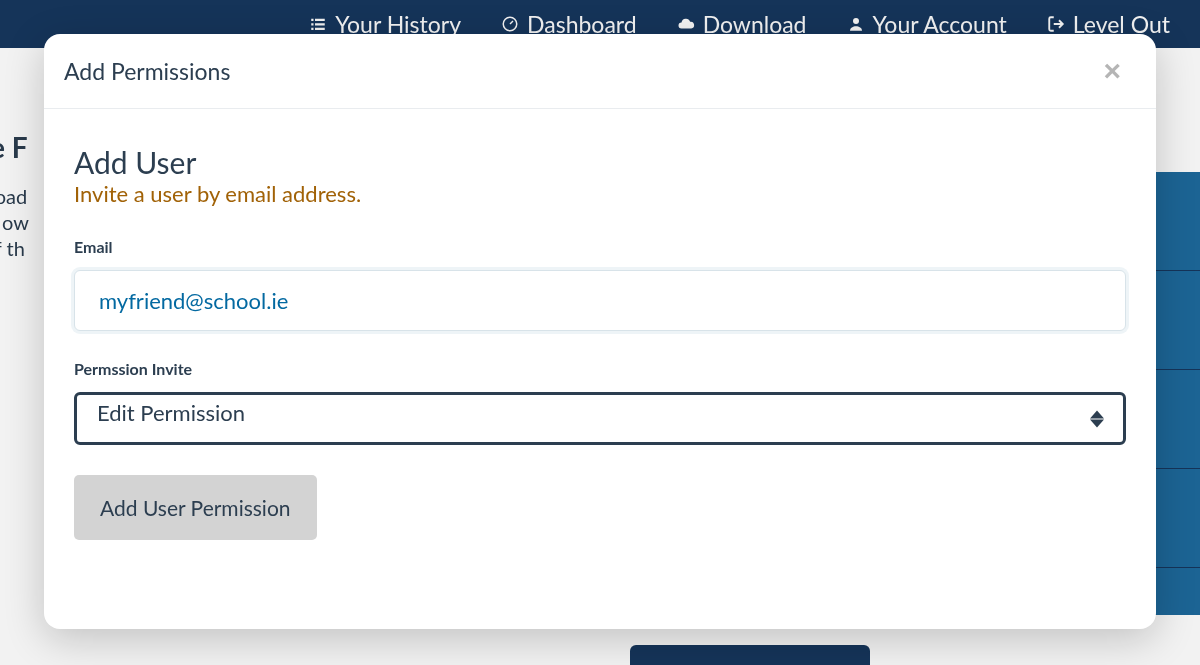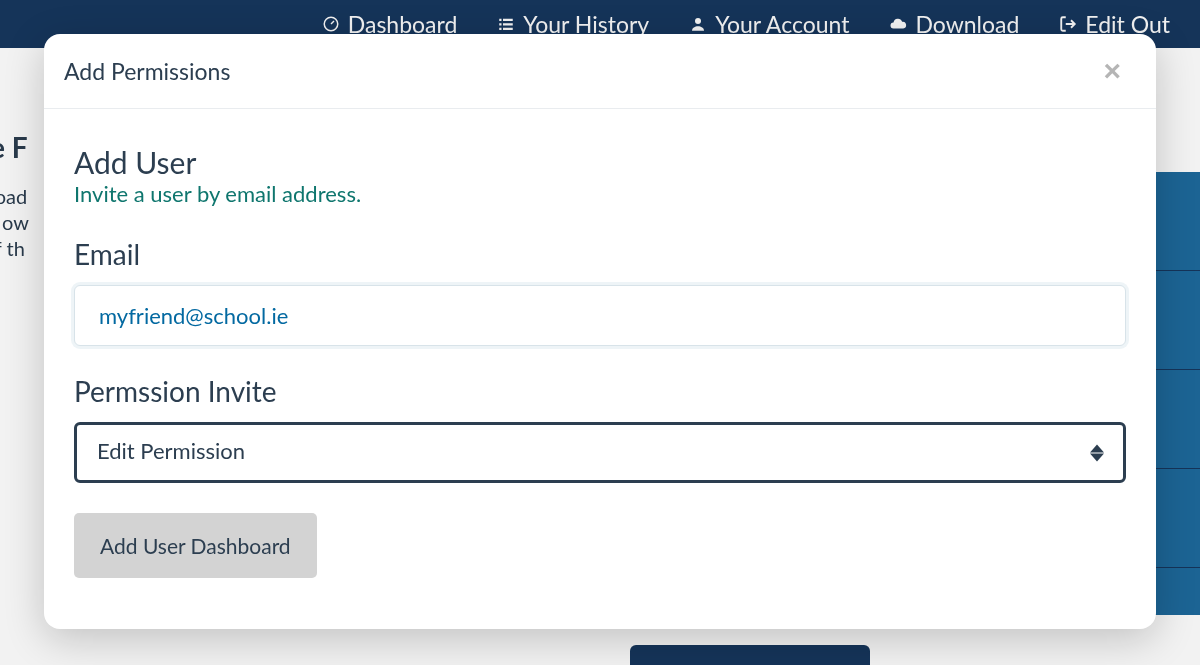--- a/index.html
+++ b/index.html
@@ -121,28 +121,28 @@
     .modal-body {
       padding: 35px 30px 30px 30px;
     }
     .section-heading {
       font-size: 30px;
       font-weight: 400;
       color: #2c3e50;
     }
     .section-desc {
       font-size: 22px;
-      color: #0f766e;
+      color: #a16207;
       margin-bottom: 30px;
       font-weight: 400;
     }
     .form-label {
       display: block;
-      font-size: 28px;
-      font-weight: 400;
+      font-size: 16px;
+      font-weight: 700;
       color: #2c3e50;
       margin-bottom: 14px;
     }
     .text-input {
       width: 100%;
       padding: 16px 24px;
       font-size: 22px;
       color: #0369a1;
       border: 1px solid #d8e3e9;
       border-radius: 6px;
@@ -152,21 +152,21 @@
       margin-bottom: 28px;
       font-family: inherit;
     }
     .select-wrapper {
       position: relative;
       width: 100%;
       margin-bottom: 30px;
     }
     .select-input {
       width: 100%;
-      padding: 12px 50px 16px 20px;
+      padding: 4px 50px 16px 20px;
       font-size: 22px;
       color: #2c3e50;
       border: 3px solid #2c3e50;
       border-radius: 6px;
       background: #ffffff;
       appearance: none;
       -webkit-appearance: none;
       outline: none;
       cursor: pointer;
       font-family: inherit;
@@ -212,64 +212,64 @@
       background: #17375e;
       border-radius: 6px 6px 0 0;
     }
   </style>
 </head>
 <body>
 
 <div class="nav-bar">
   <span class="nav-item">
     <span class="nav-icon">
-      <svg width="18" height="18" viewBox="0 0 24 24" fill="none" stroke="#ffffff" stroke-width="2">
-          <circle cx="12" cy="12" r="9"></circle>
-          <path d="M12 12l4-4"></path>
-        </svg>
-    </span>
-    <span>Dashboard</span>
-  </span>
-  <span class="nav-item">
-    <span class="nav-icon">
       <svg width="18" height="18" viewBox="0 0 24 24" fill="#ffffff">
           <rect x="3" y="5" width="3" height="3"></rect>
           <rect x="8" y="5" width="13" height="3"></rect>
           <rect x="3" y="11" width="3" height="3"></rect>
           <rect x="8" y="11" width="13" height="3"></rect>
           <rect x="3" y="17" width="3" height="3"></rect>
           <rect x="8" y="17" width="13" height="3"></rect>
         </svg>
     </span>
     <span>Your History</span>
   </span>
   <span class="nav-item">
     <span class="nav-icon">
+      <svg width="18" height="18" viewBox="0 0 24 24" fill="none" stroke="#ffffff" stroke-width="2">
+          <circle cx="12" cy="12" r="9"></circle>
+          <path d="M12 12l4-4"></path>
+        </svg>
+    </span>
+    <span>Dashboard</span>
+  </span>
+  <span class="nav-item">
+    <span class="nav-icon">
+      <svg width="20" height="18" viewBox="0 0 24 24" fill="#ffffff">
+          <path d="M19 18H6a4 4 0 010-8 6 6 0 0111.5-1A4.5 4.5 0 0119 18z"></path>
+        </svg>
+    </span>
+    <span>Download</span>
+  </span>
+  <span class="nav-item">
+    <span class="nav-icon">
       <svg width="18" height="18" viewBox="0 0 24 24" fill="#ffffff">
           <circle cx="12" cy="8" r="4"></circle>
           <path d="M4 21c0-4 4-6 8-6s8 2 8 6z"></path>
         </svg>
     </span>
     <span>Your Account</span>
   </span>
   <span class="nav-item">
     <span class="nav-icon">
-      <svg width="20" height="18" viewBox="0 0 24 24" fill="#ffffff">
-          <path d="M19 18H6a4 4 0 010-8 6 6 0 0111.5-1A4.5 4.5 0 0119 18z"></path>
-        </svg>
-    </span>
-    <span>Download</span>
-  </span>
-  <span class="nav-item">
-    <span class="nav-icon">
       <svg width="18" height="18" viewBox="0 0 24 24" fill="none" stroke="#ffffff" stroke-width="2.5">
           <path d="M9 21H5a2 2 0 01-2-2V5a2 2 0 012-2h4M16 17l5-5-5-5M21 12H9"></path>
         </svg>
     </span>
-    <span>Edit Out</span>
+    <span>Level Out</span>
   </span>
 </div>
 
 <div class="page-bg">
   <div class="bg-text-1">e F</div>
   <div class="bg-text-2">
     <span>load</span><br>
     <span>r ow</span><br>
     <span>if th</span>
   </div>
@@ -303,15 +303,15 @@
     <div class="select-wrapper">
       <select class="select-input">
         <option>Edit Permission</option>
       </select>
       <span class="select-caret">
         <span class="caret-up"></span>
         <span class="caret-down"></span>
       </span>
     </div>
 
-    <button class="submit-button">Add User Dashboard</button>
+    <button class="submit-button">Add User Permission</button>
   </div>
 </div>
 
 </body></html>

